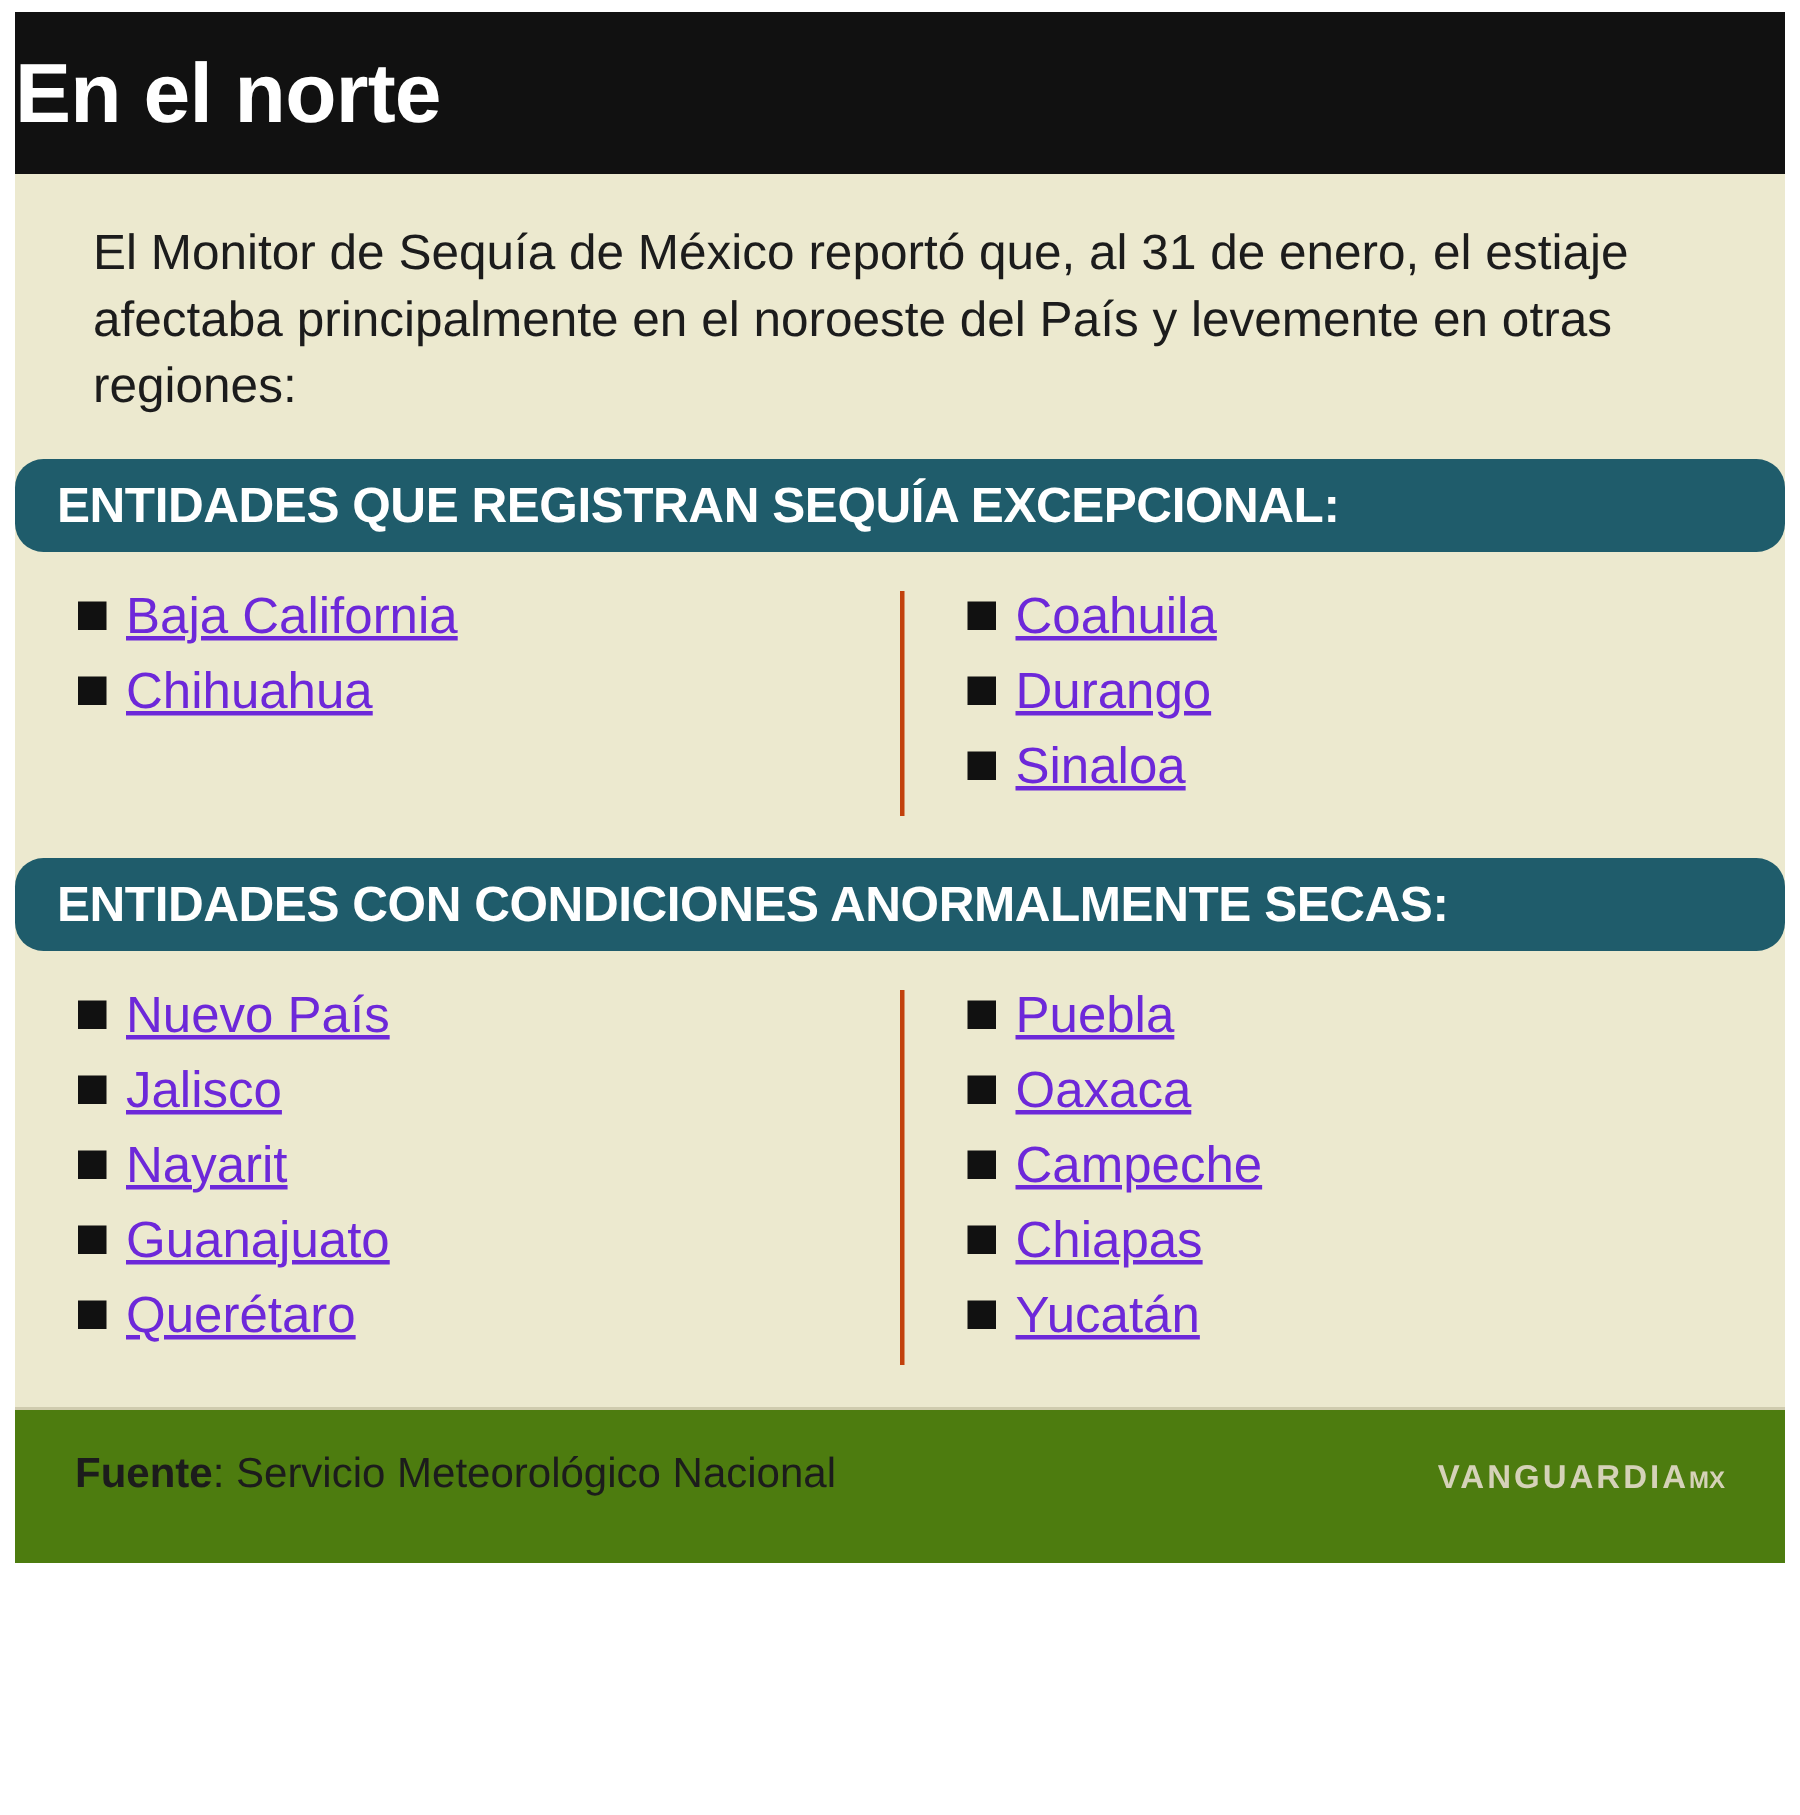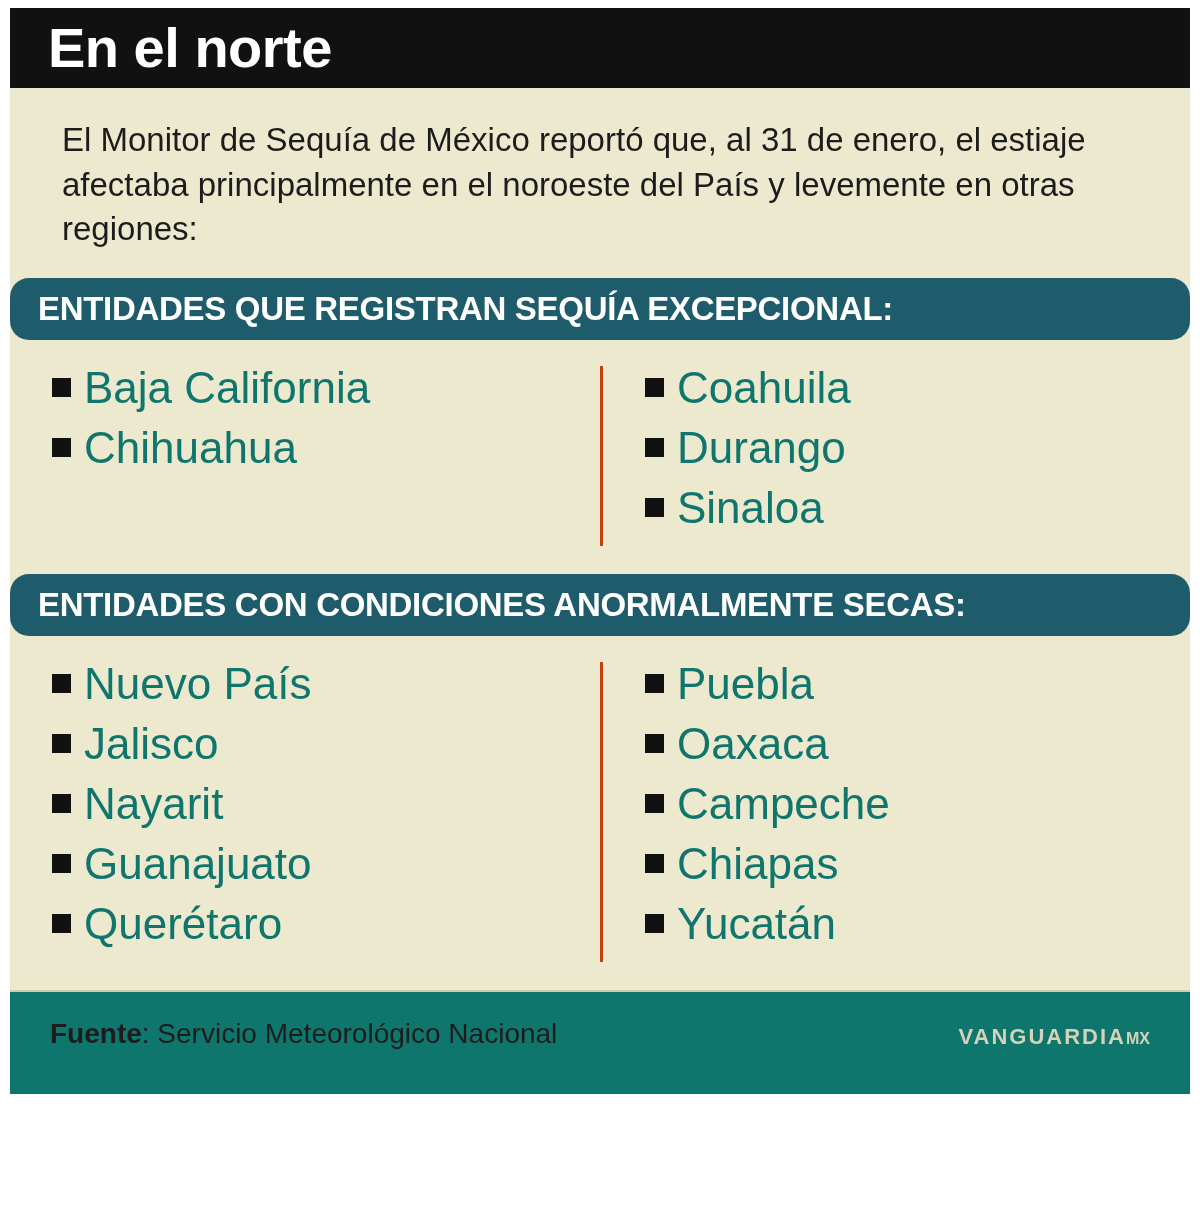--- a/index.html
+++ b/index.html
@@ -24,24 +24,23 @@
   .frame {
     position: relative;
     width: 1180px;
     margin: 0 auto;
     background: #ece9cf;
     box-sizing: border-box;
   }
   
   .header {
     background: #111111;
-    height: 80px;
+    height: 108px;
     display: flex;
     align-items: center;
-    padding-left: 38px;
     box-sizing: border-box;
   }
   .header-title {
     color: #ffffff;
     font-size: 56px;
     font-weight: bold;
     letter-spacing: -0.5px;
     line-height: 1;
   }
   
@@ -85,39 +84,40 @@
     width: 50%;
     box-sizing: border-box;
     padding-left: 42px;
   }
   .list-col.second {
     border-left: 3px solid #c2410c;
   }
   .entity {
     display: flex;
     align-items: center;
-    font-size: 44px;
-    color: #0f766e;
+    font-size: 34px;
+    color: #6d28d9;
     line-height: 1.0;
     margin-bottom: 16px;
+    text-decoration: underline;
   }
   .bullet {
     display: inline-block;
     width: 19px;
     height: 19px;
     background: #111111;
     margin-right: 13px;
     flex: none;
   }
   .entity-label {
     display: inline-block;
   }
   
   .footer {
-    background: #0f766e;
+    background: #4d7c0f;
     border-top: 2px solid #cfcbae;
     padding: 26px 40px 44px 40px;
     box-sizing: border-box;
     display: flex;
     align-items: flex-end;
     justify-content: space-between;
     min-height: 86px;
   }
   .source {
     font-size: 28px;

